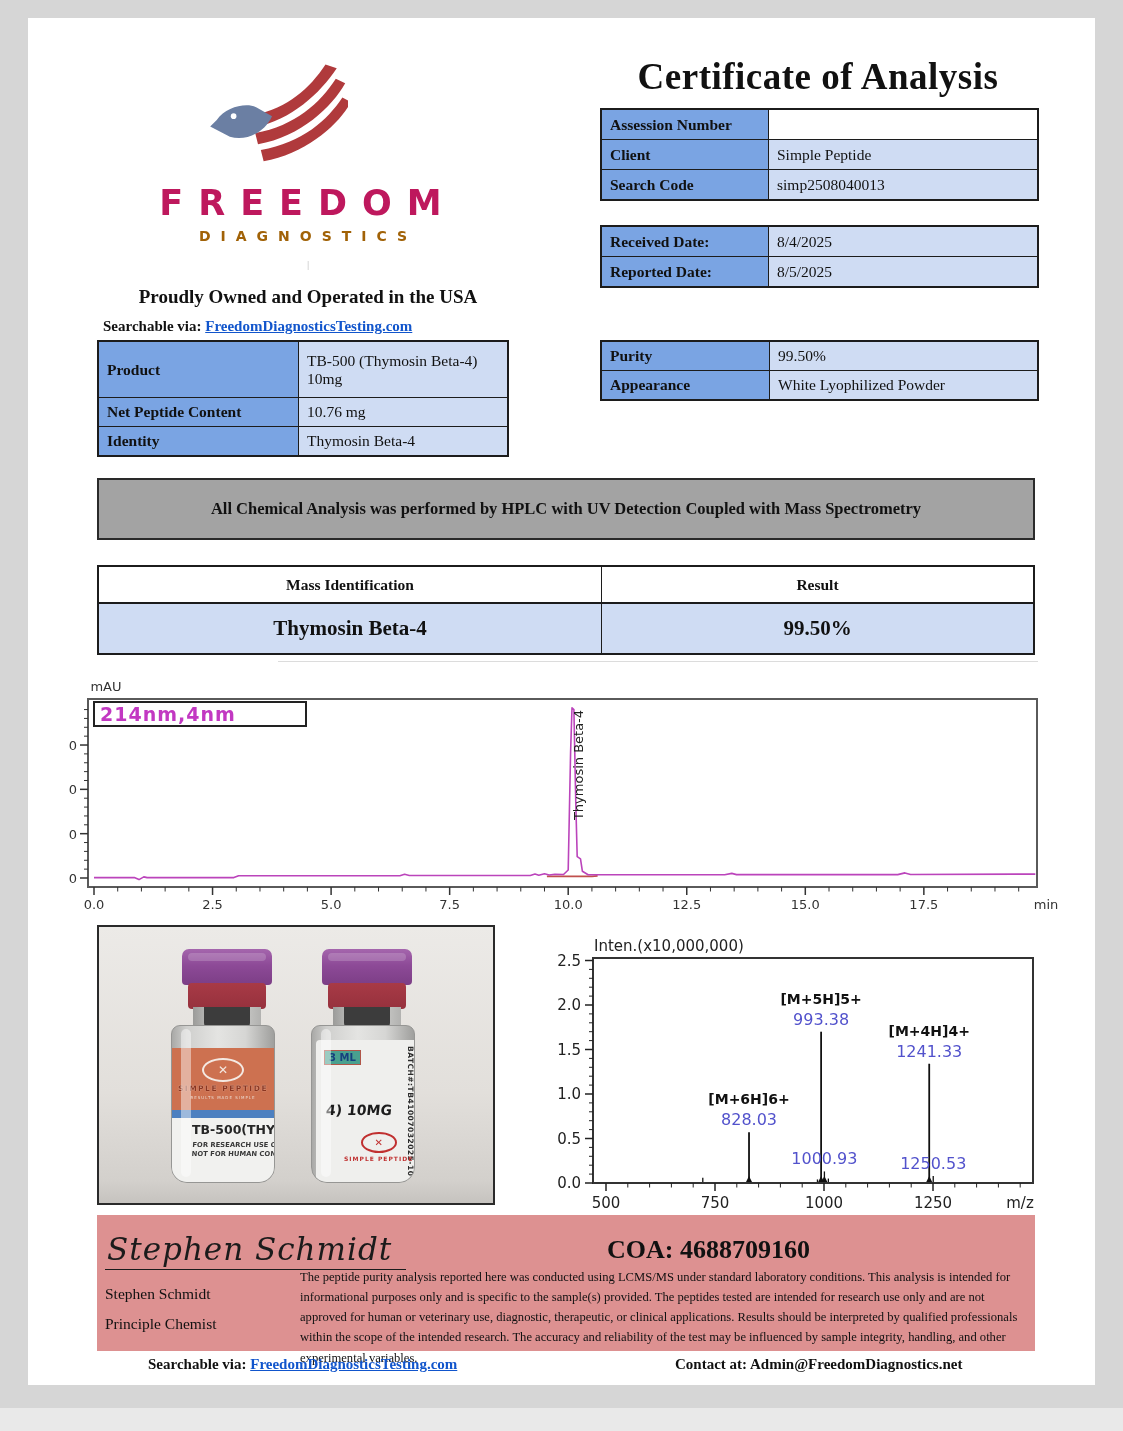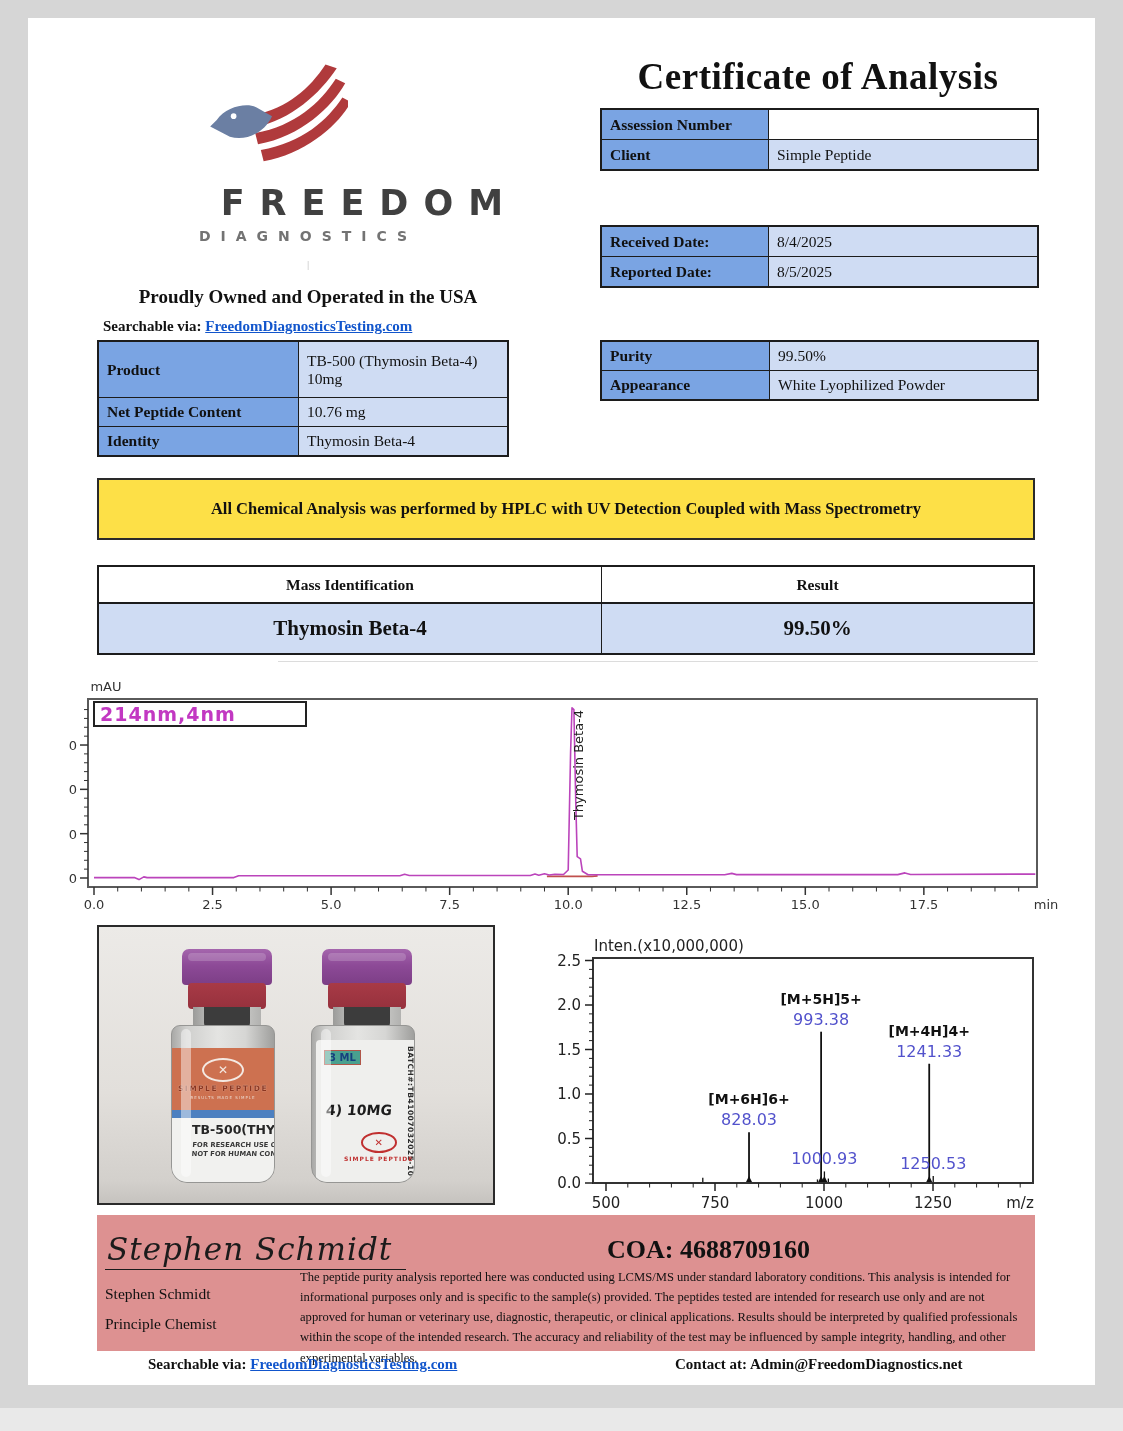--- a/index.html
+++ b/index.html
@@ -11,23 +11,23 @@
     overflow:hidden;
   }
   .page{
     position:absolute;left:28px;top:18px;width:1067px;height:1367px;
     background:#ffffff;
   }
   .abs{position:absolute;}
 
   
   .brand-word{font-family:"DejaVu Sans",sans-serif;font-weight:bold;font-size:35px;
-    letter-spacing:15px;color:#404040;text-align:right;width:420px;}
+    letter-spacing:15px;color:#be185d;text-align:center;width:420px;}
   .brand-sub{font-family:"DejaVu Sans",sans-serif;font-weight:bold;font-size:14px;
-    letter-spacing:10px;color:#737373;text-align:center;width:420px;}
+    letter-spacing:10px;color:#a16207;text-align:center;width:420px;}
   .brand-div{width:420px;text-align:center;color:#bbb;font-size:11px;}
   .tagline{font-weight:bold;font-size:19px;width:420px;text-align:center;}
   .searchline{font-weight:bold;font-size:15px;}
   .searchline a, .footer a{color:#1155cc;text-decoration:underline;font-weight:bold;}
 
   
   .coa-title{font-size:37px;font-weight:bold;width:440px;text-align:center;letter-spacing:0.5px;}
 
   
   .dtable{border:2px solid #1c1c1c;border-collapse:collapse;}
@@ -46,21 +46,21 @@
   .prod-tbl .tvalue{width:208px;}
   .prod-tbl .trow{height:28px;}
   .prod-tbl .trow.tall{height:55px;}
   .lot-tbl .tlabel{width:168px;}
   .lot-tbl .tvalue{width:267px;}
   .lot-tbl .trow{height:28px;}
   .lot-tbl .trow.tall{height:55px;}
 
   
   .banner{
-    background:#fde047;border:2px solid #2a2a2a;width:938px;height:62px;
+    background:#a3a3a3;border:2px solid #2a2a2a;width:938px;height:62px;
     display:flex;align-items:center;justify-content:center;
     font-weight:bold;font-size:16.5px;box-sizing:border-box;
   }
 
   
   .mass-tbl{width:938px;border:2px solid #1c1c1c;box-sizing:border-box;}
   .mass-tbl .mrow{display:flex;}
   .mass-tbl .mrow + .mrow{border-top:2px solid #1c1c1c;}
   .mass-tbl .mcell{box-sizing:border-box;display:flex;align-items:center;justify-content:center;}
   .mass-tbl .c1{width:503px;border-right:1.5px solid #1c1c1c;}
@@ -160,20 +160,24 @@
 
   <div class="abs coa-title" style="left:570px;top:37px;">Certificate of Analysis</div>
 
   <div class="abs dtable info-tbl" style="left:572px;top:90px;">
     <div class="trow">
       <div class="tcell tlabel">Assession Number</div>
     </div>
     <div class="trow">
       <div class="tcell tlabel">Client</div>
       <div class="tcell tvalue">Simple Peptide</div>
+    </div>
+    <div class="trow">
+      <div class="tcell tlabel">Search Code</div>
+      <div class="tcell tvalue">simp2508040013</div>
     </div>
   </div>
 
   <div class="abs dtable dates-tbl" style="left:572px;top:207px;">
     <div class="trow">
       <div class="tcell tlabel">Received Date:</div>
       <div class="tcell tvalue">8/4/2025</div>
     </div>
     <div class="trow">
       <div class="tcell tlabel">Reported Date:</div>

